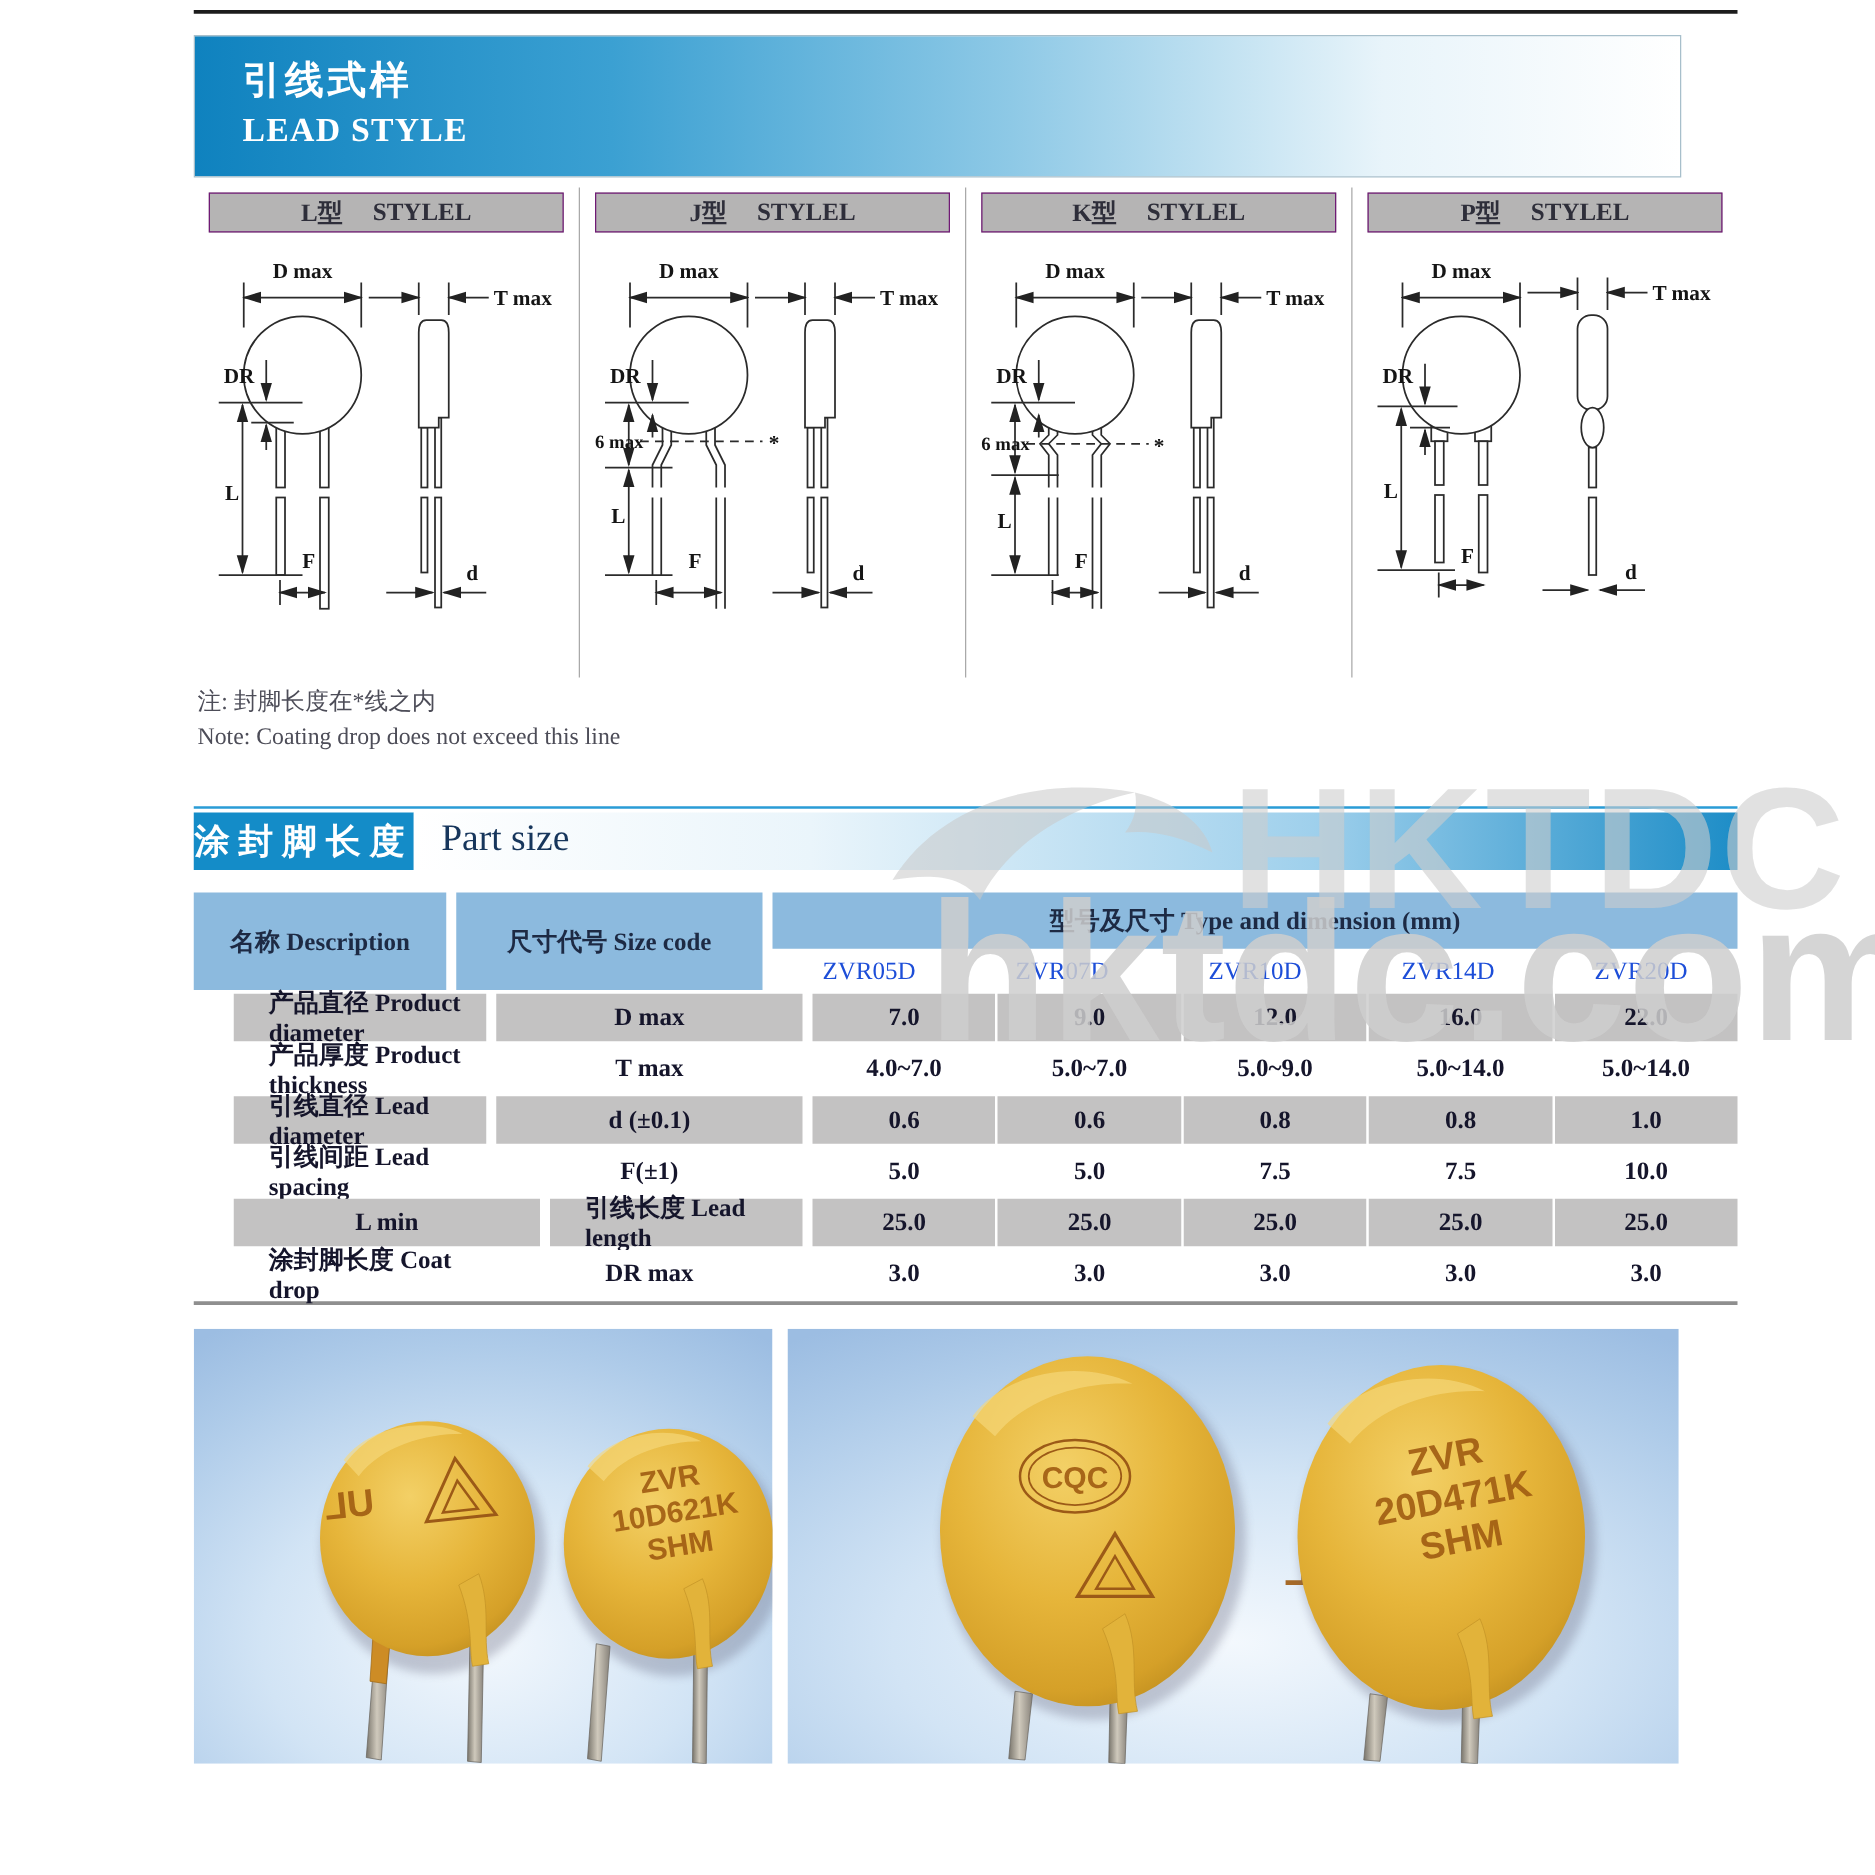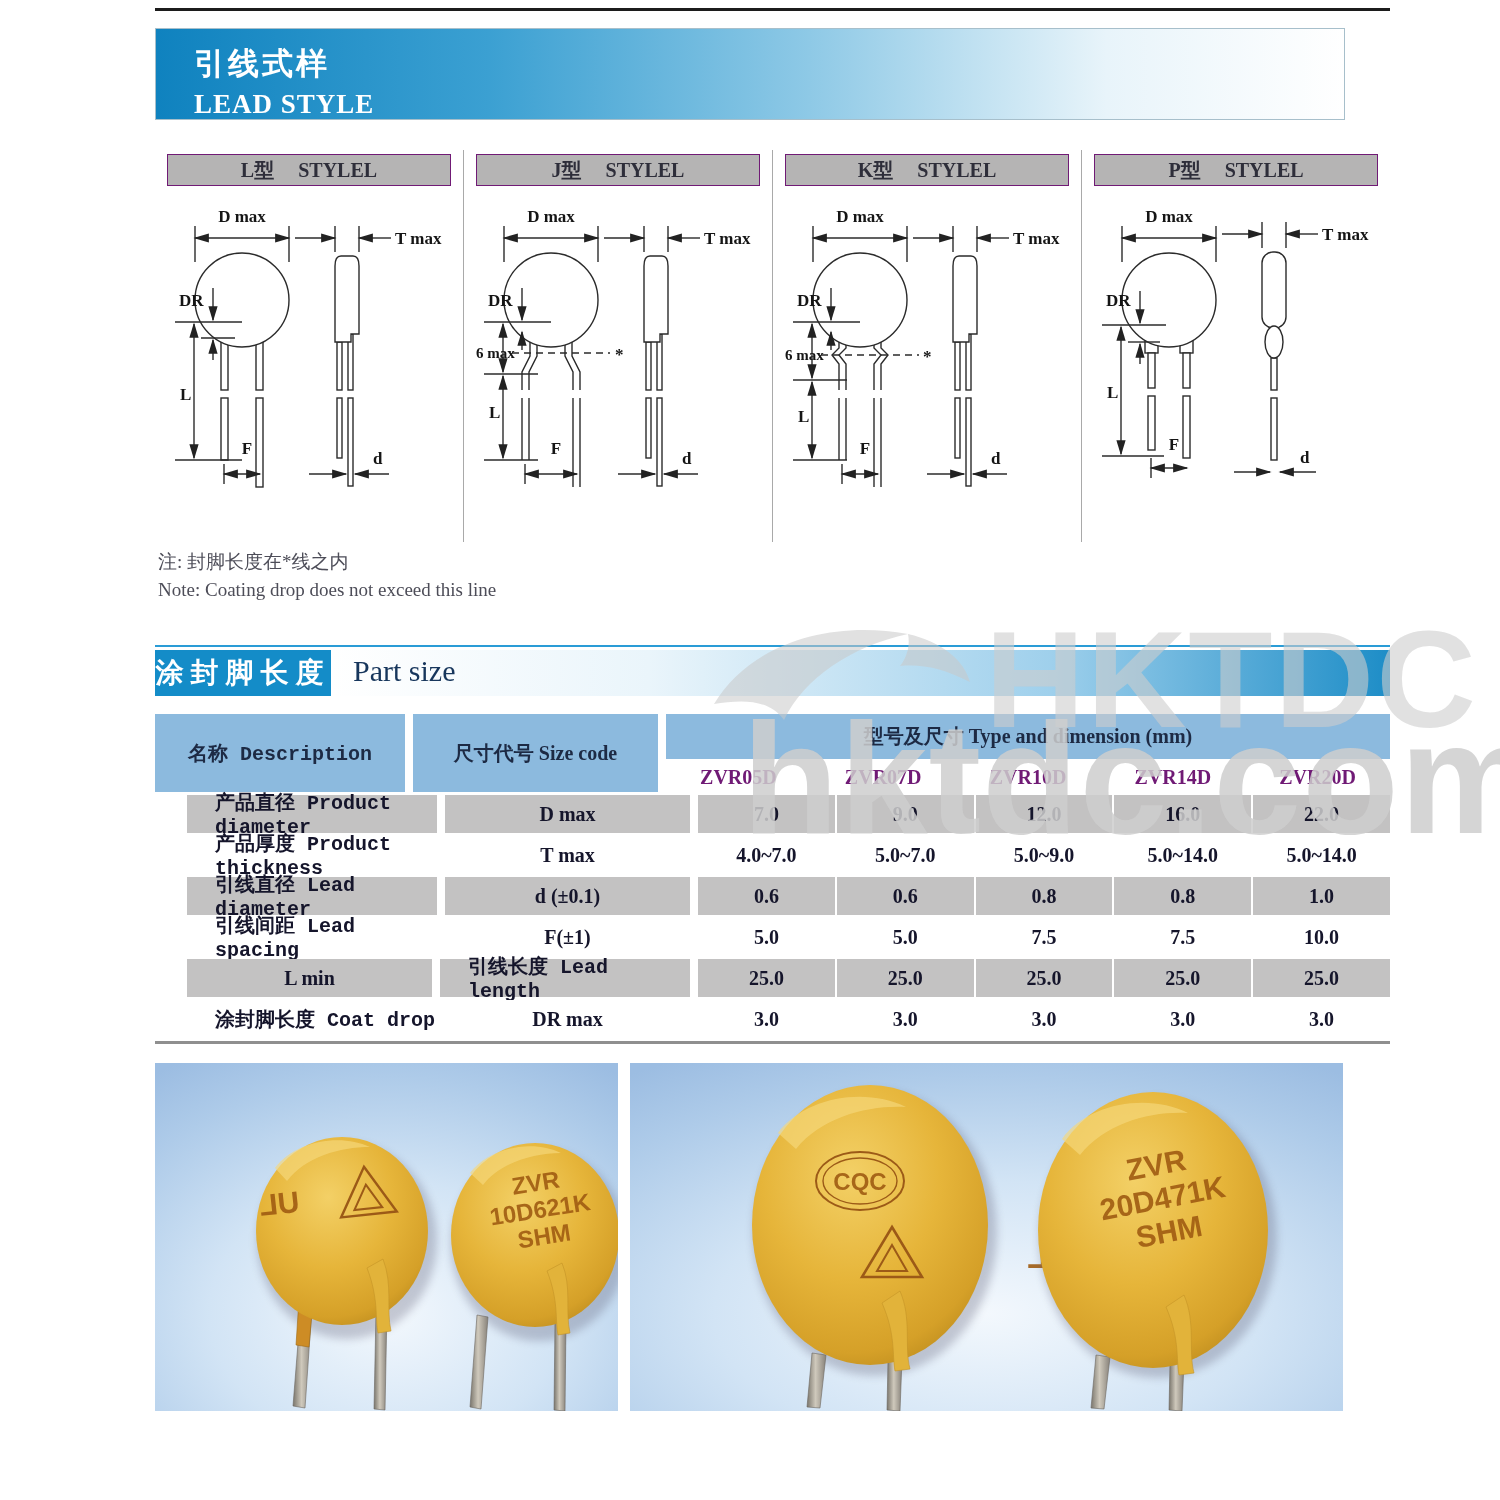--- a/index.html
+++ b/index.html
@@ -4,21 +4,21 @@
 <style>
   html,body{margin:0;padding:0;background:#fff;}
   #page{position:relative;width:1500px;height:1500px;background:#fff;overflow:hidden;
         font-family:"Liberation Serif","DejaVu Serif",serif;color:#1d1d33;}
   .abs{position:absolute;}
 
   
   #topline{left:155px;top:8px;width:1235px;height:3px;background:#1c1c1c;}
 
   
-  #banner{left:155px;top:28px;width:1190px;height:92px;
+  #banner{left:155px;top:28px;width:1190px;height:114px;
     background:linear-gradient(to right,#0f82bf 0%,#3ba0d2 28%,#8ec9e6 55%,#e8f4fa 80%,#ffffff 100%);
     border:1px solid #a7bfcb;box-sizing:border-box;padding:14px 0 0 38px;}
   #banner .cn{font-family:"Liberation Sans","DejaVu Sans",sans-serif;font-size:31px;font-weight:bold;
     color:#fff;letter-spacing:3px;}
   #banner .en{font-size:27px;color:#fff;letter-spacing:1px;margin-top:4px;font-weight:bold;}
 
   
   #panels{left:155px;top:150px;width:1235px;height:392px;display:flex;}
   .panel{flex:1;position:relative;}
   .panel.divider{border-right:1px solid #a9a9a9;}
@@ -43,30 +43,30 @@
     font-family:"Liberation Sans","DejaVu Sans",sans-serif;font-size:28px;font-weight:bold;
     color:#fff;letter-spacing:7px;}
   #section .strip{position:absolute;left:176px;top:5px;right:0;height:46px;
     background:linear-gradient(to right,#ffffff 0%,#eaf5fb 30%,#9fd0ec 68%,#1d8dc7 100%);}
   #section .strip .t{position:absolute;left:22px;top:4px;font-size:30px;color:#17365c;}
 
   
   #ptable{left:155px;top:714px;width:1235px;}
   .trow{display:flex;}
   .hblue{background:#8cbade;}
-  .c1{width:250px;margin-right:8px;box-sizing:border-box;font-family:Liberation Mono, monospace;}
+  .c1{width:202px;margin-right:8px;box-sizing:border-box;}
   .c2{width:245px;margin-right:8px;box-sizing:border-box;}
   .hleft{display:flex;align-items:center;justify-content:center;
     font-size:20px;font-weight:bold;color:#1d2a44;height:78px;}
   .hr{flex:1;display:flex;flex-direction:column;}
   .hspan{height:45px;display:flex;align-items:center;justify-content:center;
     font-size:20px;font-weight:bold;color:#1d2a44;}
   .hzvr{height:30px;margin-top:3px;display:flex;}
   .hzvr div{flex:1;display:flex;align-items:center;justify-content:center;
-    font-size:20px;font-weight:bold;color:#701a75;}
+    font-size:20px;font-weight:normal;color:#1d4ed8;}
   .brow{margin-top:3px;height:38px;padding-left:32px;}
   .brow .cell{display:flex;align-items:center;font-size:20px;font-weight:bold;color:#15152b;}
   .brow .c1{padding-left:28px;justify-content:flex-start;}
   .brow .c2{justify-content:center;}
   .brow .v{flex:1;justify-content:center;margin-right:2px;}
   .brow .v:last-child{margin-right:0;}
   .brow.gray .cell{background:#c3c2c2;}
   .brow.white .cell{background:#ffffff;}
   #tbot{margin-top:3px;height:3px;background:#8f8f8f;}
 

